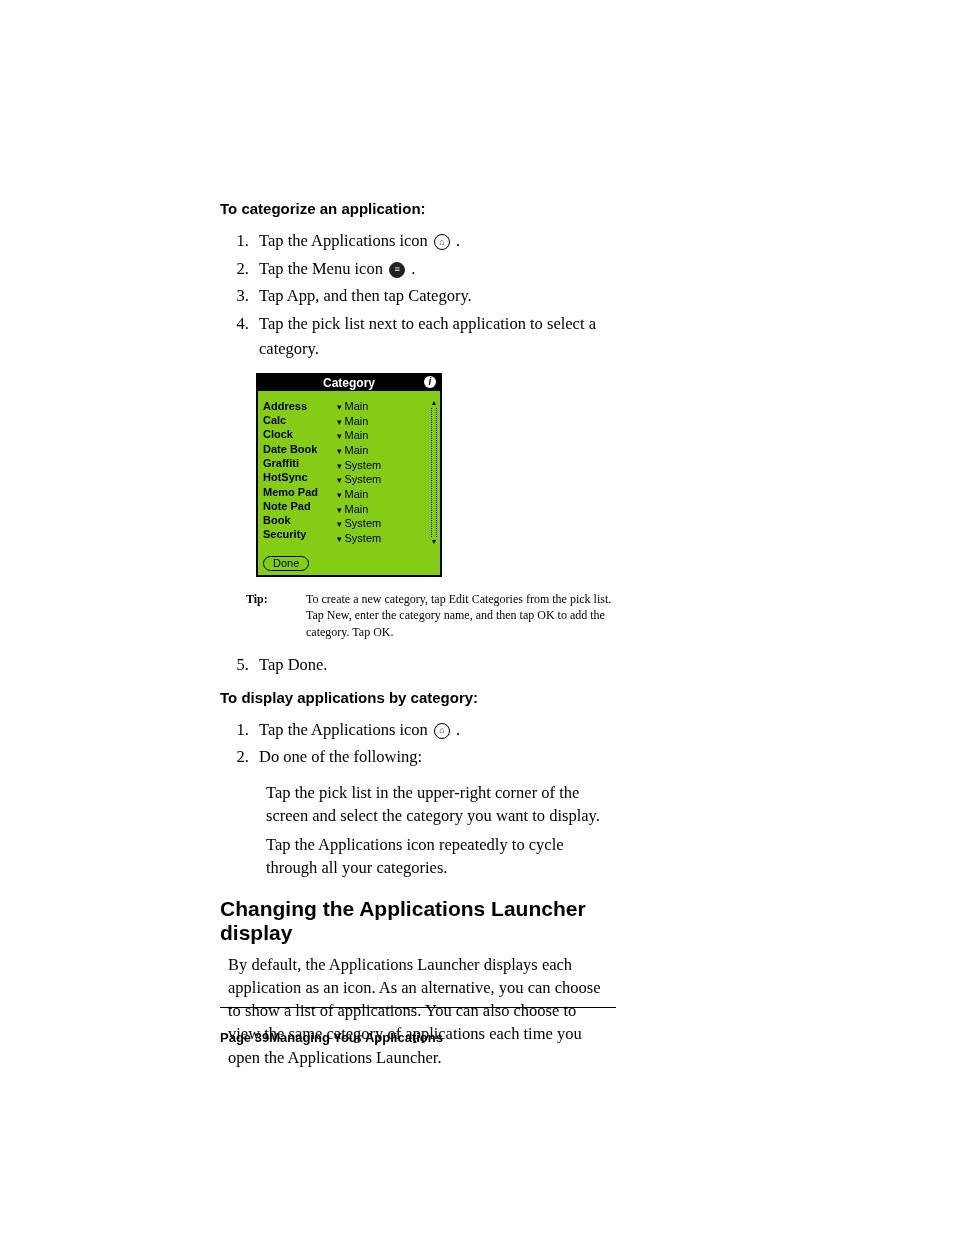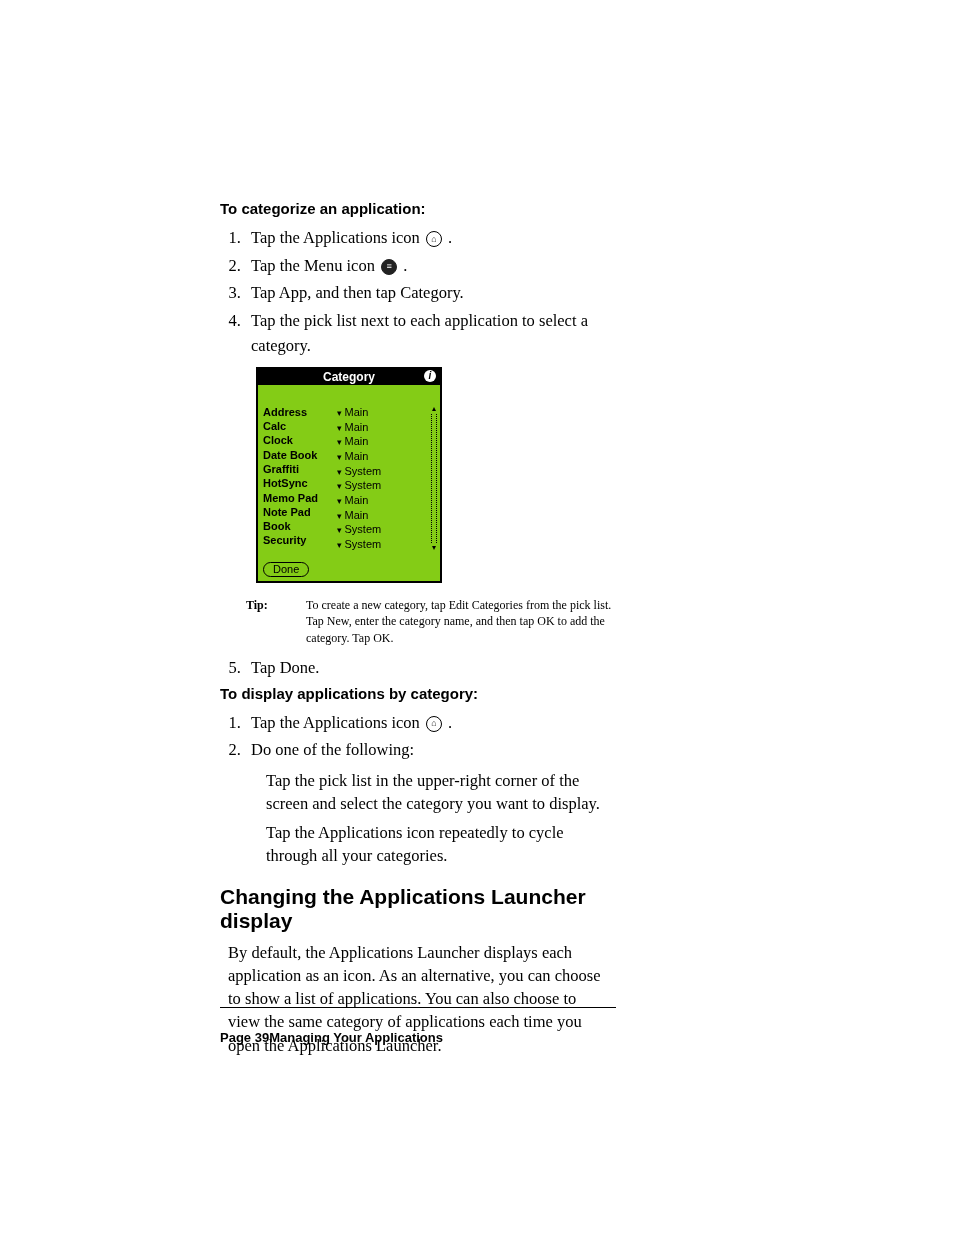--- a/index.html
+++ b/index.html
@@ -16,21 +16,21 @@
     padding: 190px 220px 0 220px;
     position: relative;
   }
   .sans-bold {
     font-family: Arial, Helvetica, sans-serif;
     font-weight: bold;
     font-size: 15px;
     margin: 10px 0 8px 0;
   }
   ol {
-    margin: 3px;
+    margin: 11px;
     padding-left: 22px;
     font-size: 16.5px;
     line-height: 1.55;
   }
   ol li {
     margin: 2px 0;
     padding-left: 6px;
   }
   .icon-circ {
     display: inline-flex;
@@ -82,21 +82,21 @@
     font-size: 10px;
     font-weight: bold;
     font-style: italic;
     display: inline-flex;
     align-items: center;
     justify-content: center;
     line-height: 1;
   }
   .ss-body {
     display: flex;
-    padding: 20px 2px 6px 5px;
+    padding: 8px 2px 6px 5px;
     position: relative;
   }
   .ss-apps {
     width: 74px;
     font-weight: bold;
     font-size: 11px;
     line-height: 1.3;
   }
   .ss-cats {
     flex: 1;

